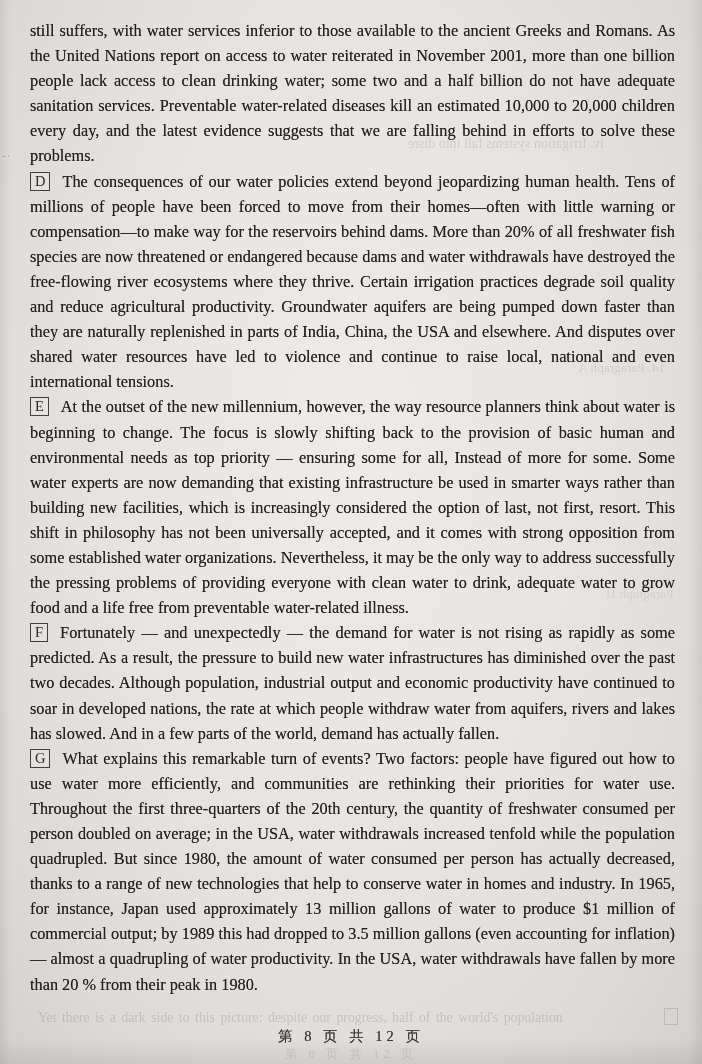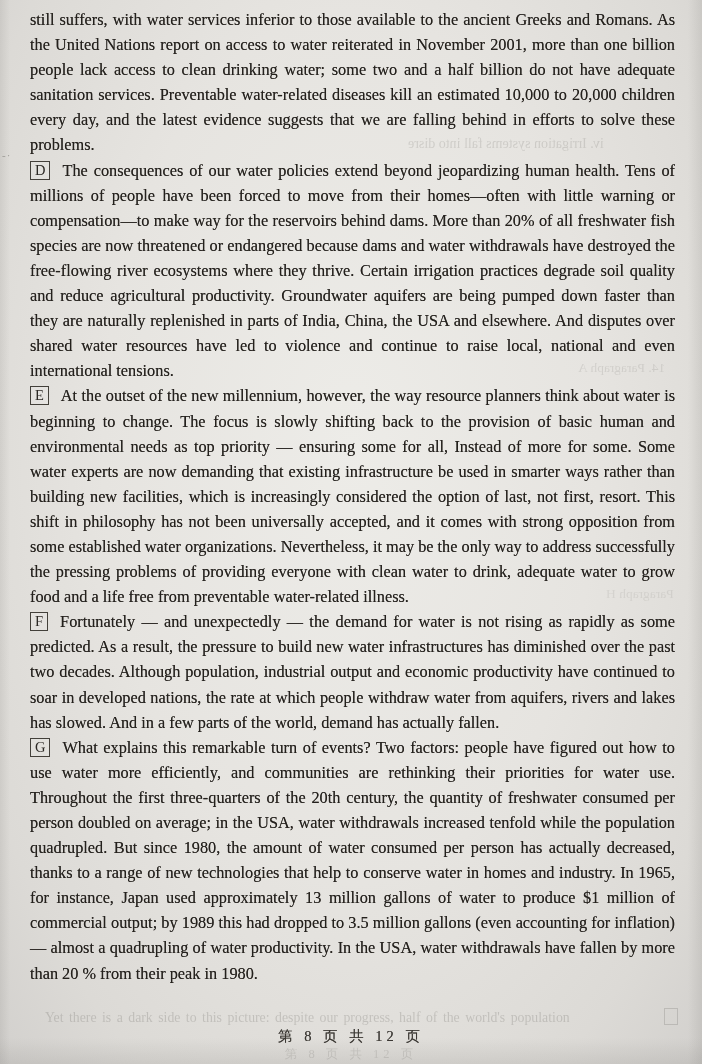--- a/index.html
+++ b/index.html
@@ -15,21 +15,21 @@
       linear-gradient(90deg, rgba(140,138,134,0.18) 0px, rgba(140,138,134,0) 10px),
       linear-gradient(270deg, rgba(140,138,134,0.20) 0px, rgba(140,138,134,0) 14px),
       linear-gradient(0deg, rgba(120,118,114,0.16) 0px, rgba(120,118,114,0) 26px),
       radial-gradient(ellipse at 50% 42%, #edece8 0%, #e6e4e0 50%, #dcdad6 82%, #d2d0cd 100%);
     font-family: "Liberation Serif", serif;
   }
   .page {
     position: absolute;
     inset: 0;
     box-sizing: border-box;
-    padding: 7px 27px 0 30px;
+    padding: 18px 27px 0 30px;
     color: #24211d;
     font-size: 16.3px;
     line-height: 25.1px;
     text-align: justify;
     text-shadow: 0 0 0.5px rgba(40,36,32,0.65);
     font-family: Liberation Serif, serif;
   }
   .para { margin: 0; }
   .plabel {
     display: inline-block;
@@ -83,21 +83,20 @@
     transform: scaleX(-1);
     filter: blur(0.6px);
   }
   .art-bleed-bottom {
     top: 1010px; left: 38px;
     width: 620px;
     font-size: 13.8px;
     opacity: 0.26;
     filter: blur(0.4px);
     word-spacing: 2px;
-    margin-left: 7px;
   }
   .art-bleed-box {
     top: 1008px; left: 664px;
     width: 12px; height: 15px;
     border: 1px solid #6e6c67;
     opacity: 0.25;
     filter: blur(0.4px);
   }
   .art-ghost-footer {
     top: 1046px; left: 0;

